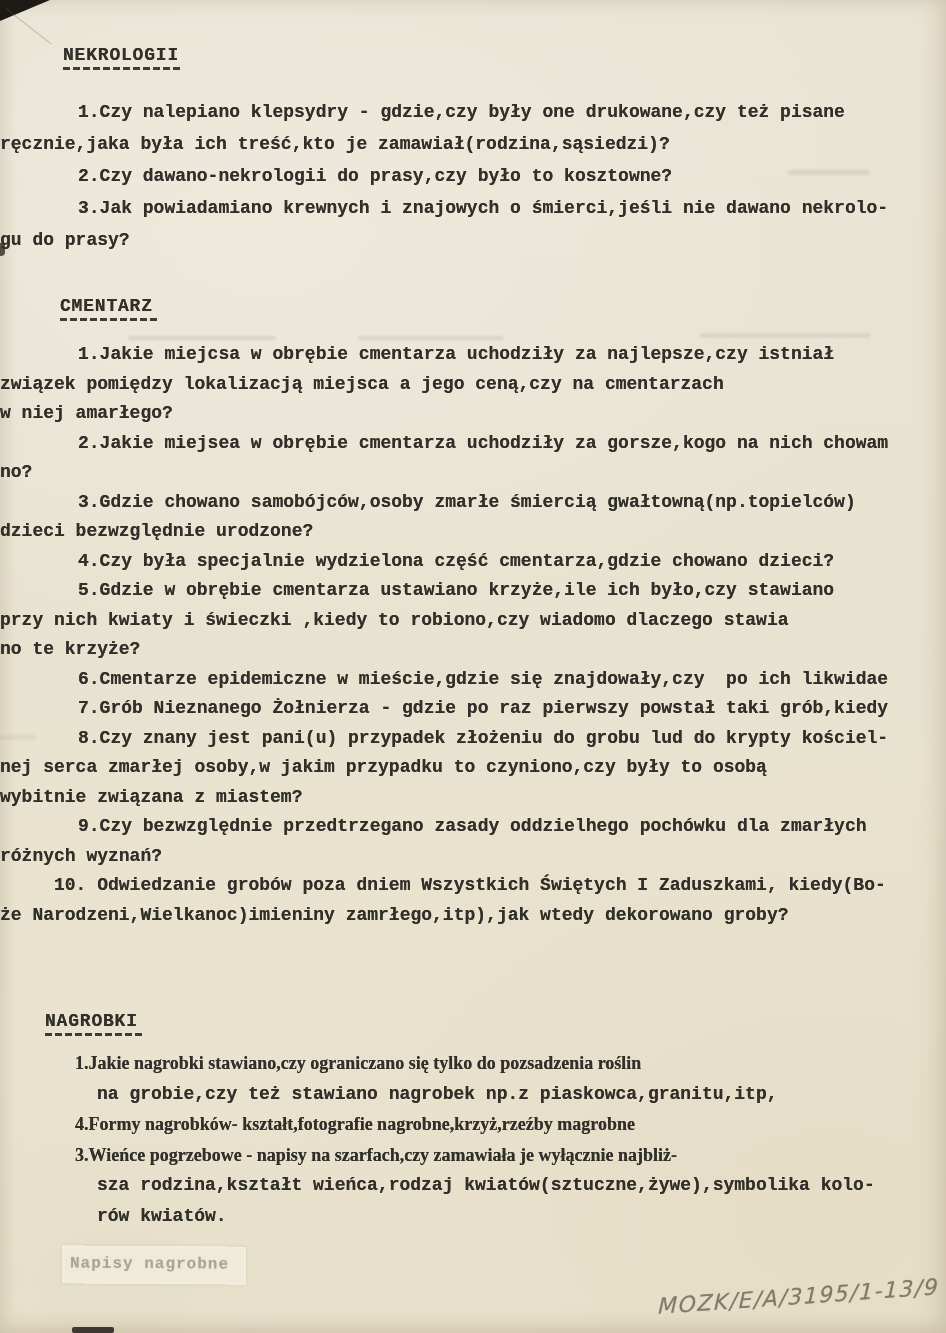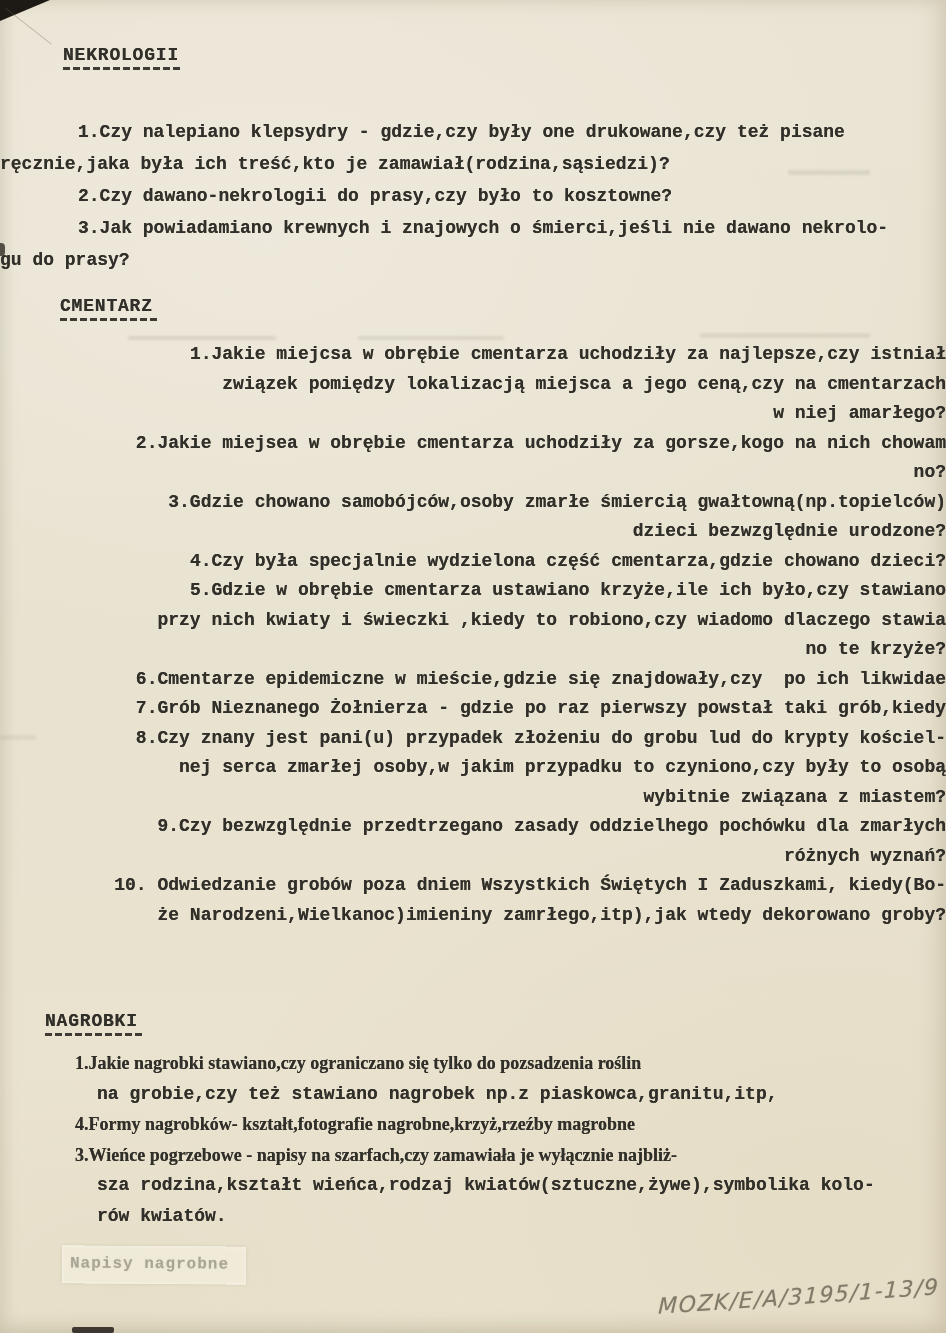--- a/index.html
+++ b/index.html
@@ -45,23 +45,23 @@
     content:"";display:block;height:3px;margin-top:2px;width:calc(100% + 4px);
     background:repeating-linear-gradient(90deg,#2f2d27 0 7px,transparent 7px 10px);
     opacity:.92;
   }
   .lines{position:absolute;left:0;width:946px;}
   .line{
     font-size:18px;font-weight:700;white-space:pre;
     text-shadow:0 0 0.6px rgba(40,38,32,0.75);
   }
   #sec-0 .heading{left:63px;top:45px;}
-  #sec-0 .lines{top:96px;line-height:32px;margin-top:20px;}
+  #sec-0 .lines{top:96px;line-height:32px;}
   #sec-1 .heading{left:60px;top:296px;}
-  #sec-1 .lines{top:340px;line-height:29.5px;text-align:right;}
+  #sec-1 .lines{top:340px;line-height:29.5px;}
   #sec-2 .heading{left:45px;top:1011px;}
   #sec-2 .lines{top:1048px;line-height:30.5px;}
   .ind0{padding-left:78px;}
   .ind1{}
   .ind2{padding-left:54px;}
   #sec-2 .ind0{padding-left:75px;font-family:Liberation Serif, serif;}
   #sec-2 .ind1{padding-left:97px;}
 
   
   .slip{

